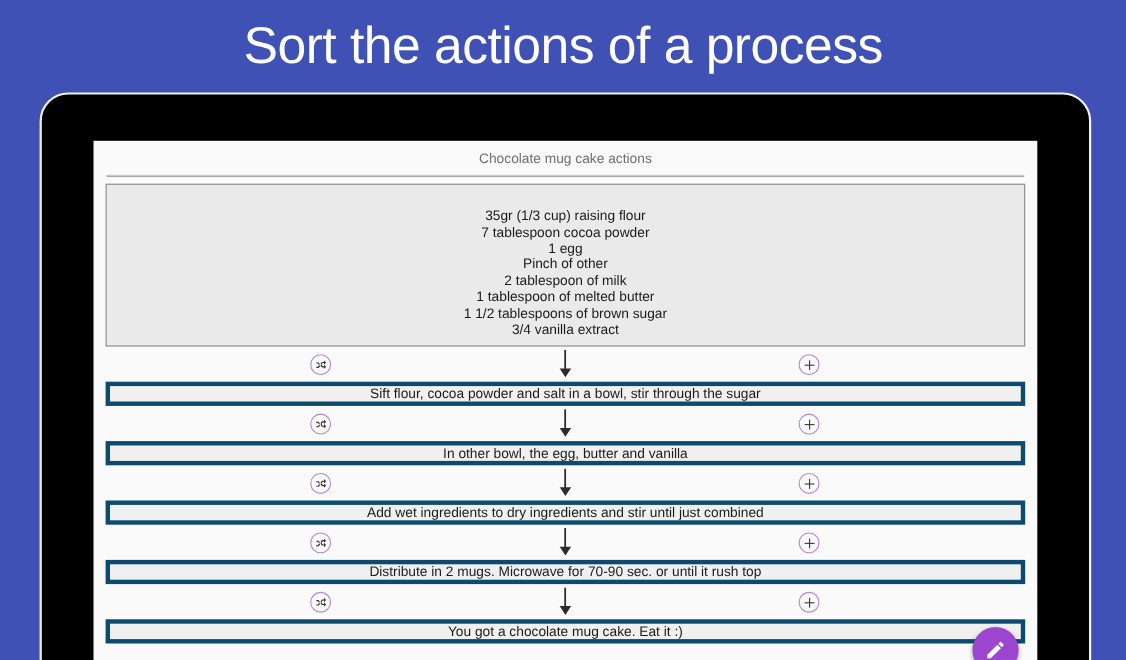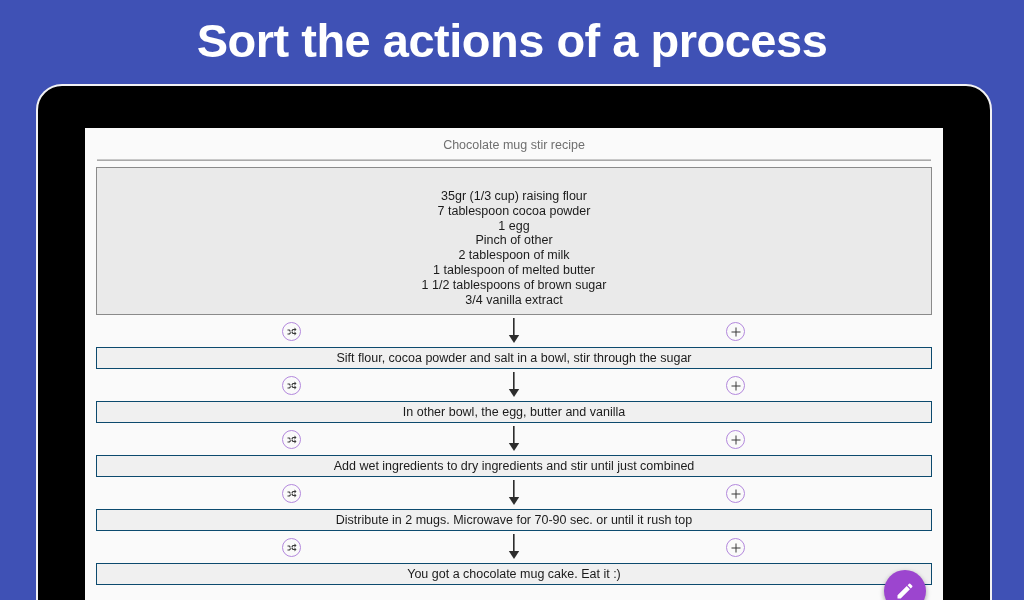--- a/index.html
+++ b/index.html
@@ -17,21 +17,21 @@
 
   
   .promo-title {
     position: absolute;
     top: 8px;
     left: 0;
     width: 1024px;
     text-align: center;
     color: #ffffff;
     font-size: 47px;
-    font-weight: 700;
+    font-weight: 400;
     letter-spacing: -0.5px;
     line-height: 66px;
     white-space: nowrap;
   }
 
   
   .device-frame {
     position: absolute;
     left: 36px;
     top: 84px;
@@ -147,21 +147,21 @@
     transform: translateX(-50%);
     width: 14px;
     height: 26px;
   }
 
   
   .action-box {
     margin: 0 11px;
     height: 22px;
     background: #f0f0f0;
-    border: 1px solid #0c4a6e;
+    border: 4px solid #0c4a6e;
     box-sizing: border-box;
     display: flex;
     align-items: center;
     justify-content: center;
   }
   .action-text {
     font-size: 12.5px;
     color: #1b1b1b;
     white-space: nowrap;
   }
@@ -185,21 +185,21 @@
 <body>
 
 <div class="promo-title">Sort the actions of a process</div>
 
 <div class="device-frame"></div>
 
 <div class="device-screen">
 
 
   <div class="doc-title-wrap">
-    <span class="doc-title">Chocolate mug stir recipe</span>
+    <span class="doc-title">Chocolate mug cake actions</span>
   </div>
   <div class="doc-divider"></div>
 
   <div class="ingredients-box">
     <div class="ingredient-line">35gr (1/3 cup) raising flour</div>
     <div class="ingredient-line">7 tablespoon cocoa powder</div>
     <div class="ingredient-line">1 egg</div>
     <div class="ingredient-line">Pinch of other</div>
     <div class="ingredient-line">2 tablespoon of milk</div>
     <div class="ingredient-line">1 tablespoon of melted butter</div>

